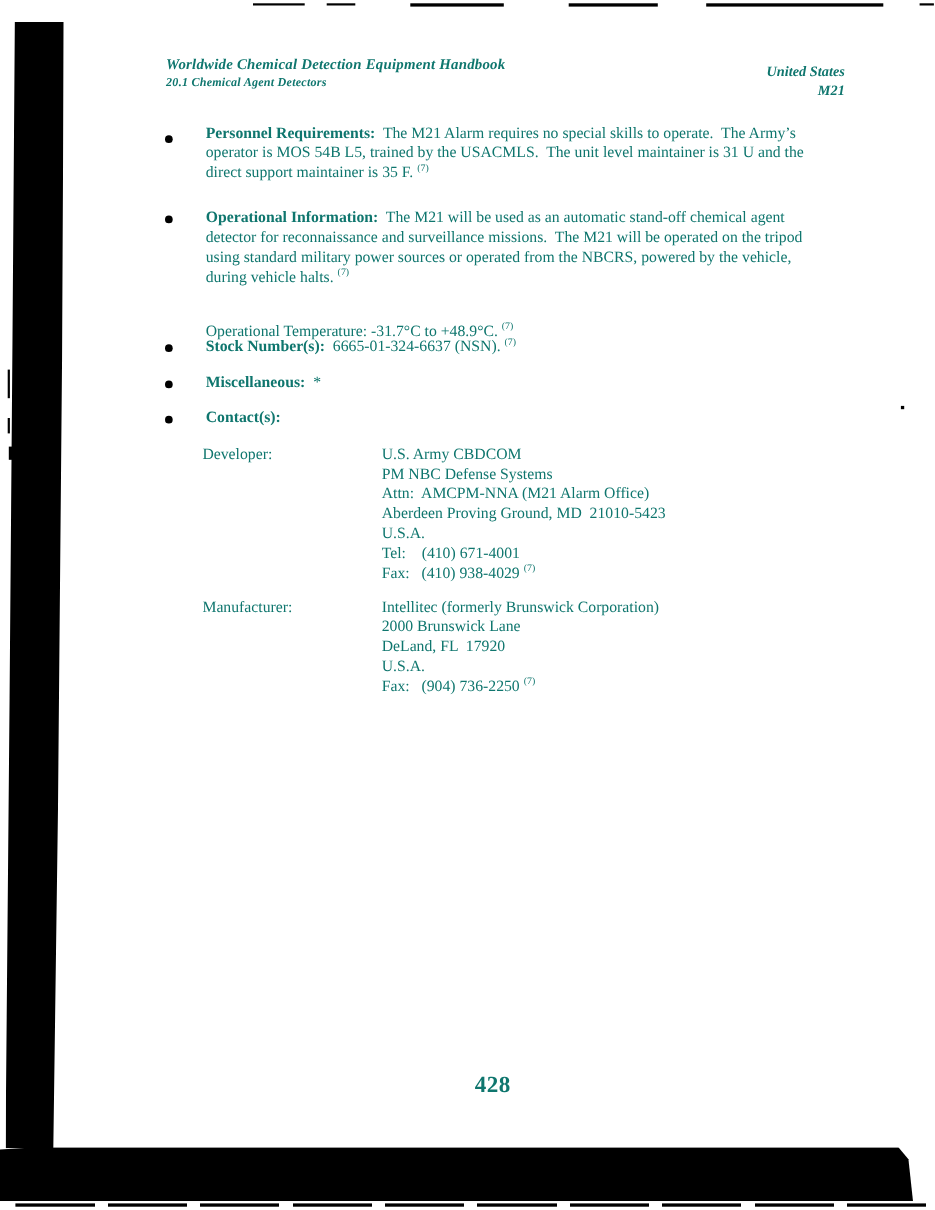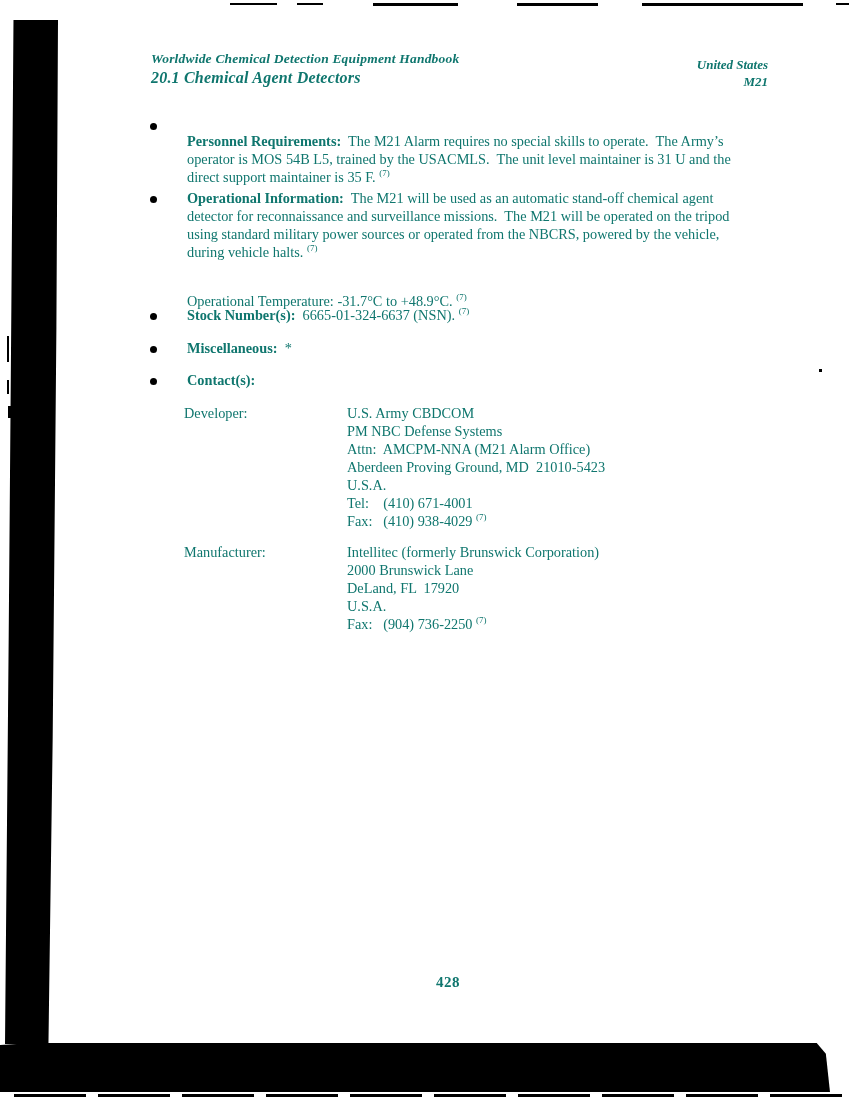--- a/index.html
+++ b/index.html
@@ -25,27 +25,27 @@
     clip-path:polygon(0 4%,4% 0,98.4% 0,99.5% 22%,100% 100%,0 100%);
   }
   .rule-bottom{
     left:14px;top:1094px;width:830px;height:3px;
     background:repeating-linear-gradient(90deg,#000 0 72px,transparent 72px 84px);
   }
   .topseg{top:3px;height:3px;}
 
   
   .hdr-title{font-size:13.5px;font-weight:bold;font-style:italic;letter-spacing:.2px;}
-  .hdr-sub{font-size:16px;font-weight:bold;font-style:italic;letter-spacing:.2px;}
+  .hdr-sub{font-size:11px;font-weight:bold;font-style:italic;letter-spacing:.2px;}
   .hdr-right{width:118px;text-align:right;font-size:13px;font-weight:bold;font-style:italic;}
   .line{white-space:pre;font-size:14.3px;line-height:18px;}
   .lbl{font-weight:bold;}
   sup{font-size:9px;line-height:0;vertical-align:super;}
   .dot{width:7px;height:7px;border-radius:50%;background:#000;}
-  .pageno{width:100px;text-align:center;font-size:15px;font-weight:bold;letter-spacing:.5px;}
+  .pageno{width:100px;text-align:center;font-size:21px;font-weight:bold;letter-spacing:.5px;}
 </style>
 </head>
 <body>
 
 <div class="page">
 
   <div class="artifact topseg" style="left:230px;width:47px;height:2px;"></div>
   <div class="artifact topseg" style="left:297px;width:26px;height:2px;"></div>
   <div class="artifact topseg" style="left:373px;width:85px;"></div>
   <div class="artifact topseg" style="left:517px;width:81px;"></div>
@@ -60,21 +60,21 @@
 
   <div class="artifact band-bottom"></div>
   <div class="rule-bottom abs"></div>
 
   <div class="abs hdr-title" style="left:151px;top:51px;">Worldwide Chemical Detection Equipment Handbook</div>
   <div class="abs hdr-sub" style="left:151px;top:69px;">20.1 Chemical Agent Detectors</div>
   <div class="abs hdr-right" style="left:650px;top:57px;">United States</div>
   <div class="abs hdr-right" style="left:650px;top:74px;">M21</div>
 
   <div class="abs dot" style="left:150px;top:123px;"></div>
-  <div class="abs" style="left:187px;top:132px;">
+  <div class="abs" style="left:187px;top:112px;">
     <div class="line"><span class="lbl">Personnel Requirements:</span><span>  The M21 Alarm requires no special skills to operate.  The Army’s</span></div>
     <div class="line">operator is MOS 54B L5, trained by the USACMLS.  The unit level maintainer is 31 U and the</div>
     <div class="line"><span>direct support maintainer is 35 F. </span><sup>(7)</sup></div>
   </div>
 
   <div class="abs dot" style="left:150px;top:196px;"></div>
   <div class="abs" style="left:187px;top:189px;">
     <div class="line"><span class="lbl">Operational Information:</span><span>  The M21 will be used as an automatic stand-off chemical agent</span></div>
     <div class="line">detector for reconnaissance and surveillance missions.  The M21 will be operated on the tripod</div>
     <div class="line">using standard military power sources or operated from the NBCRS, powered by the vehicle,</div>

